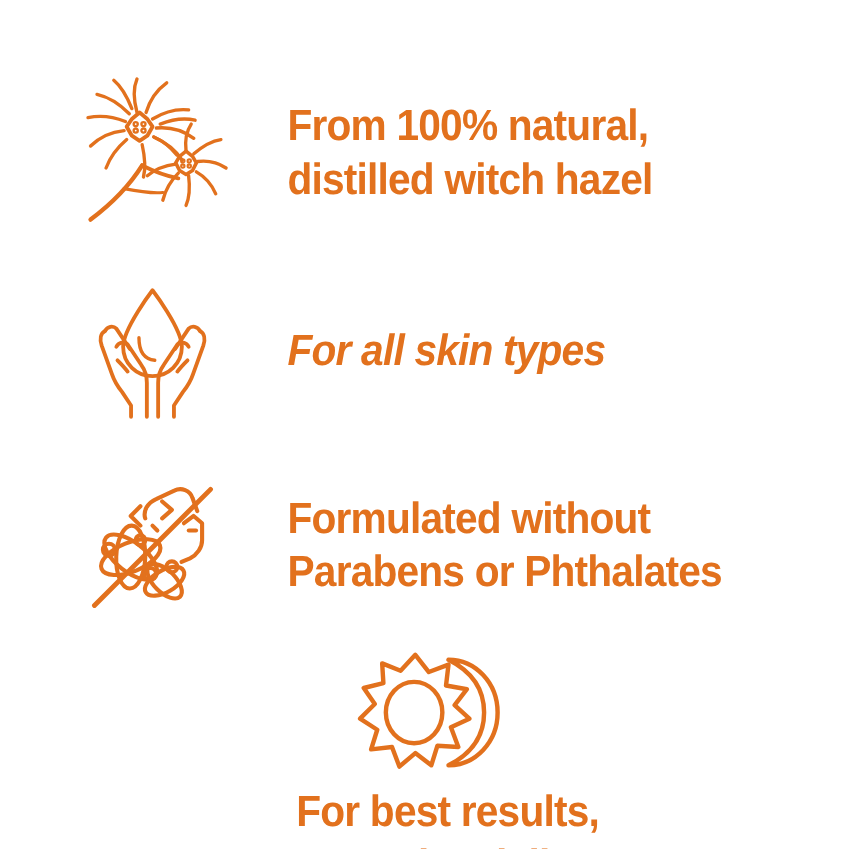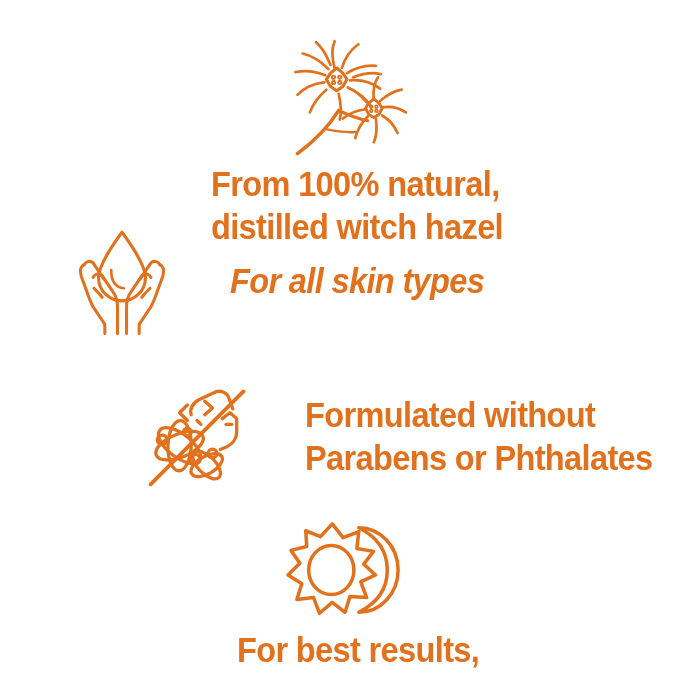--- a/index.html
+++ b/index.html
@@ -59,23 +59,23 @@
     line-height: 1.23;
     letter-spacing: -0.7px;
     color: #E2711D;
     white-space: pre-line;
     transform: scaleX(0.93);
     transform-origin: left center;
     margin: 0;
   }
 
   
-  .row-1 { height: 168px; flex-direction: column; }
+  .row-1 { height: 168px; }
   .row-2 { height: 150px; font-style: italic; }
-  .row-3 { height: 160px; justify-content: flex-end; }
+  .row-3 { height: 160px; }
   .row-4 { height: 160px; flex-direction: column; }
 
   .row-1 .icon-cell svg { width: 128px; height: 128px; }
   .row-2 .icon-cell svg { width: 112px; height: 112px; }
   .row-3 .icon-cell svg { width: 120px; height: 120px; }
   .row-4 .icon-cell svg { width: 122px; height: 112px; }
 </style>
 </head>
 <body>
 

